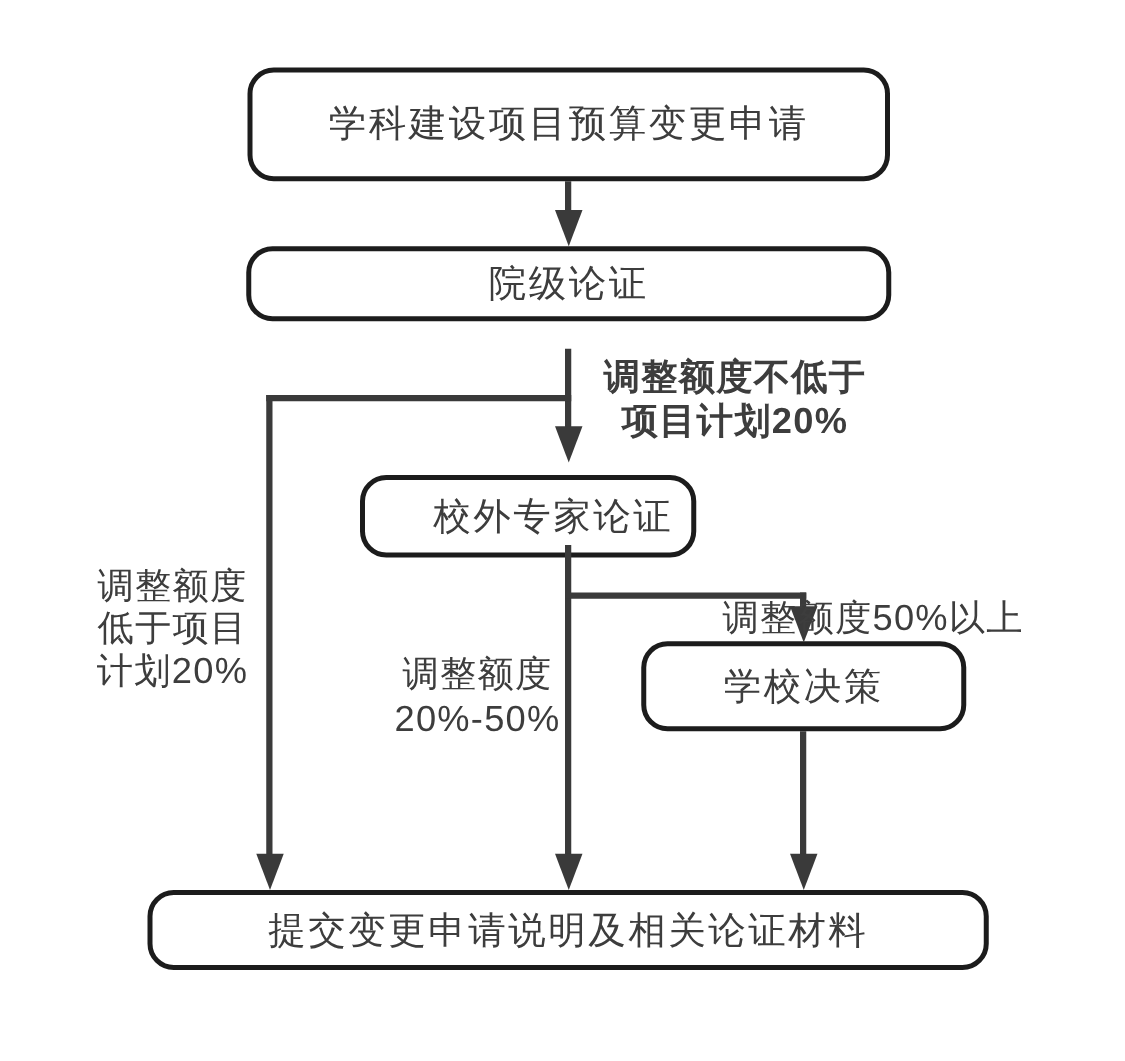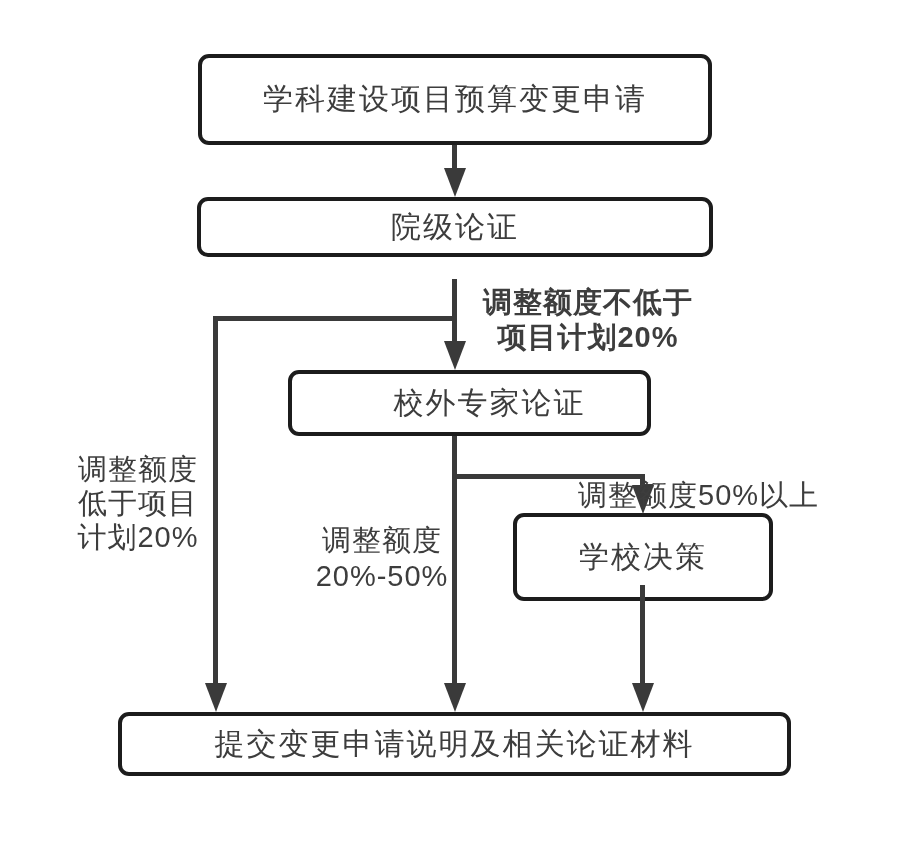--- a/index.html
+++ b/index.html
@@ -17,21 +17,21 @@
     position: relative;
     width: 900px;
     height: 849px;
     background: var(--background);
     overflow: hidden;
   }
   .node {
     position: absolute;
     background: var(--background);
     border: 4px solid var(--border);
-    border-radius: 11px;
+    border-radius: 21px;
     display: flex;
     align-items: center;
     justify-content: center;
     color: var(--text);
     font-size: 30px;
     letter-spacing: 2px;
     text-align: center;
   }
   .shaft-v {
     position: absolute;
@@ -55,22 +55,22 @@
     position: absolute;
     color: var(--text);
     font-size: 29px;
     line-height: 35px;
     white-space: pre-line;
     letter-spacing: 1px;
   }
   
   .node-application      { left: 198px; top: 54px;  width: 514px; height: 91px; }
   .node-college-review   { left: 197px; top: 197px; width: 516px; height: 60px; }
-  .node-external-expert  { left: 288px; top: 370px; width: 363px; height: 66px; padding-left: 40px; }
-  .node-school-decision  { left: 513px; top: 513px; width: 260px; height: 88px; }
+  .node-external-expert  { left: 288px; top: 380px; width: 269px; height: 66px; padding-left: 40px; }
+  .node-school-decision  { left: 513px; top: 513px; width: 260px; height: 72px; }
   .node-submit           { left: 118px; top: 712px; width: 673px; height: 64px; }
   
   .e1-shaft { left: 452px; top: 145px; height: 25px; }
   .e1-head  { left: 444px; top: 168px; }
   .e2-shaft { left: 452px; top: 279px; height: 64px; }
   .e2-head  { left: 444px; top: 341px; }
   .e3-h     { left: 213px; top: 316px; width: 244px; }
   .e3-shaft { left: 213px; top: 316px; height: 368px; }
   .e3-head  { left: 205px; top: 683px; }
   .e4-shaft { left: 452px; top: 436px; height: 248px; }

